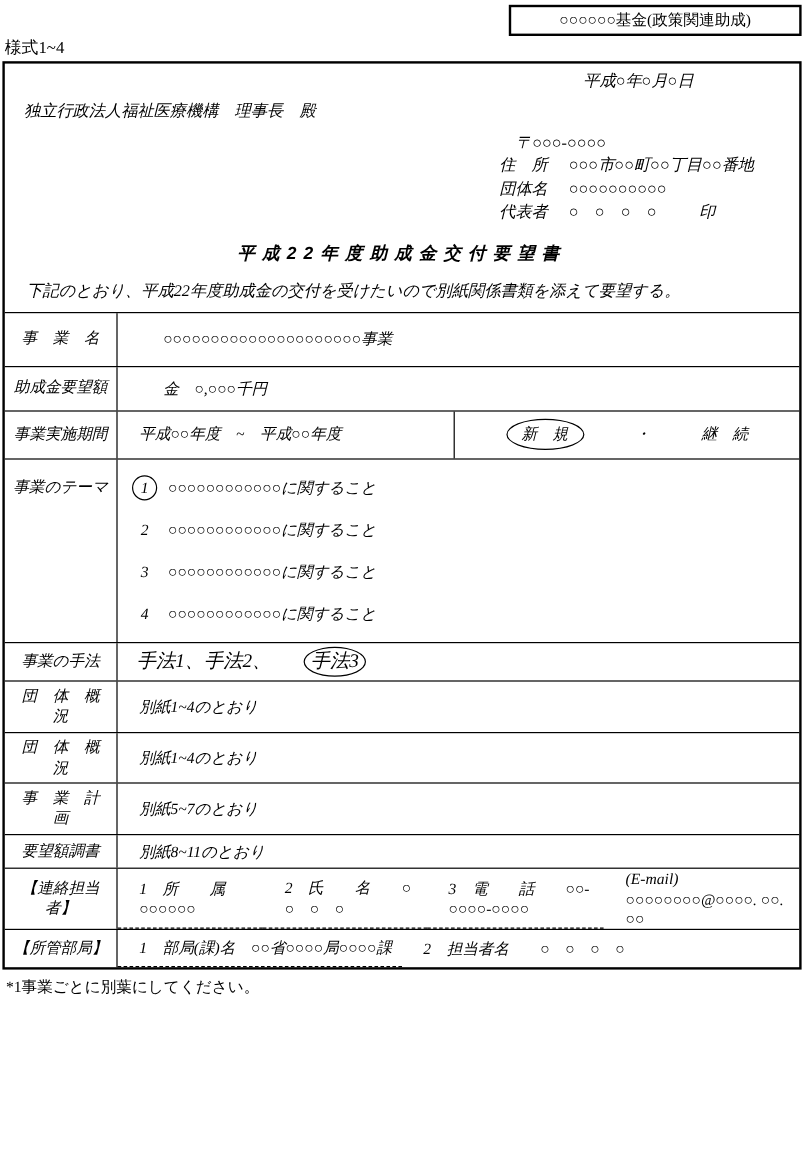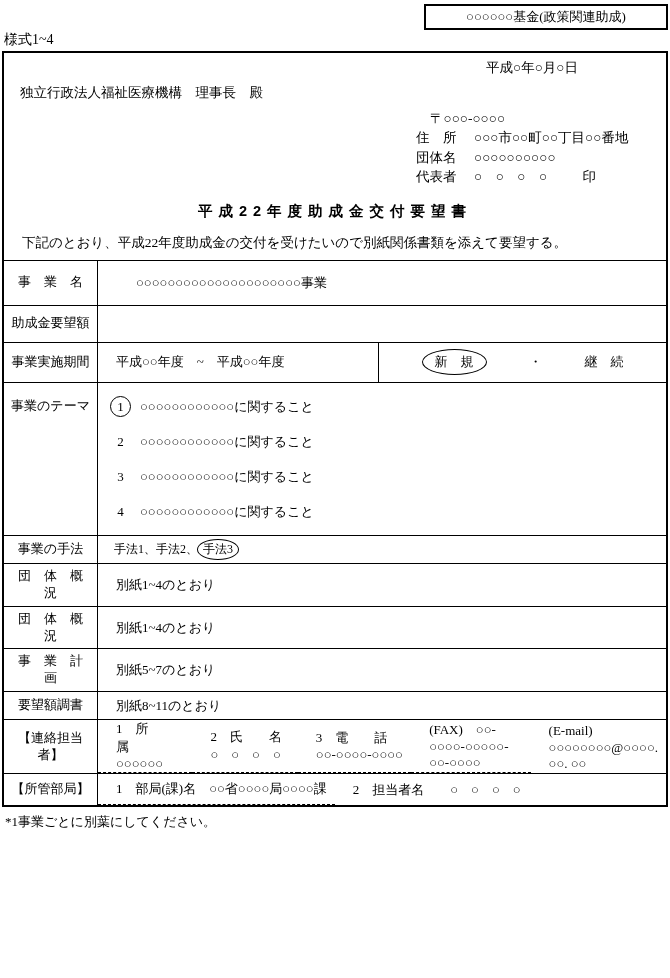--- a/index.html
+++ b/index.html
@@ -11,21 +11,21 @@
   }
   .page { width: 670px; height: 878px; padding: 4px 2px 0 2px; overflow: hidden; }
 
   .topbar { display: flex; justify-content: flex-end; }
   .fund-box {
     width: 244px; border: 2px solid #000; text-align: center;
     padding: 3px 2px; font-size: 13px; line-height: 1.2;
   }
   .form-number { font-size: 14px; padding-left: 2px; margin-top: 1px; }
 
-  .main-table { border: 2px solid #000; margin-top: 2px; }
+  .main-table { border: 2px solid #000; margin-top: 2px; font-style: italic; }
 
   
   .letter { padding: 6px 0 8px 0; font-size: 13.5px; }
   .date { text-align: right; padding-right: 88px; }
   .addressee { padding-left: 16px; margin-top: 7px; }
   .applicant { width: 244px; margin: 7px 6px 0 auto; line-height: 1.45; }
   .postal { padding-left: 14px; }
   .app-line { display: flex; }
   .app-label { width: 58px; flex: 0 0 58px; }
   .rep-line .seal { margin-left: auto; margin-right: 64px; }
@@ -63,21 +63,21 @@
   .theme-item { display: flex; align-items: center; height: 22px; margin-bottom: 13px; }
   .theme-item:last-child { margin-bottom: 0; }
   .theme-num {
     width: 21px; height: 21px; min-width: 21px;
     display: flex; align-items: center; justify-content: center;
     border: 1.5px solid transparent; border-radius: 50%; margin-right: 9px;
   }
   .theme-num.circled { border-color: #000; }
 
   .row-method { min-height: 27px; }
-  .row-method .tcontent { font-size: 12px; padding: 3px 4px 3px 16px; white-space: nowrap; }
+  .row-method .tcontent { font-size: 16px; padding: 3px 4px 3px 16px; white-space: nowrap; gap: 28px; }
   .method-ellipse { border: 1.5px solid #000; border-radius: 50%; padding: 1px 5px; margin: 0 -1px; }
 
   .row-simple { min-height: 28px; justify-content: flex-end; }
 
   .tcontent-multi { flex: 1; display: flex; padding: 0; }
   .subline {
     min-height: 35px; display: flex; align-items: center;
     padding: 0 8px 0 18px; border-bottom: 1px dashed #000;
   }
   .subline:last-child { border-bottom: none; }
@@ -125,20 +125,21 @@
       <div class="intro">下記のとおり、平成22年度助成金の交付を受けたいので別紙関係書類を添えて要望する。</div>
     </div>
 
     <div class="trow row-name">
       <div class="tlabel">事　業　名</div>
       <div class="tcontent">○○○○○○○○○○○○○○○○○○○○○事業</div>
     </div>
 
     <div class="trow row-amount">
       <div class="tlabel">助成金要望額</div>
+      <div class="tcontent">金　○,○○○千円</div>
     </div>
 
     <div class="trow row-period">
       <div class="tlabel">事業実施期間</div>
       <div class="period-left">平成○○年度　~　平成○○年度</div>
       <div class="period-right">
         <span class="ellipse"><span>新　規</span></span>
         <span>・</span>
         <span>継　続</span>
       </div>
@@ -193,21 +194,20 @@
       <div class="tlabel">要望額調書</div>
       <div class="tcontent">別紙8~11のとおり</div>
     </div>
 
     <div class="trow row-contact">
       <div class="tlabel">【連絡担当者】</div>
       <div class="tcontent-multi">
         <div class="subline">1　所　　属　　○○○○○○</div>
         <div class="subline">2　氏　　名　　○　○　○　○</div>
         <div class="subline">3　電　　話　　○○-○○○○-○○○○</div>
-        <div class="subline">(FAX)　○○-○○○○-○○○○○-○○-○○○○</div>
         <div class="subline">(E-mail)　○○○○○○○○@○○○○. ○○. ○○</div>
       </div>
     </div>
 
     <div class="trow row-bureau">
       <div class="tlabel">【所管部局】</div>
       <div class="tcontent-multi">
         <div class="subline">1　部局(課)名　○○省○○○○局○○○○課</div>
         <div class="subline bureau-line2">
           <span>2　担当者名　　○　○　○　○</span>

